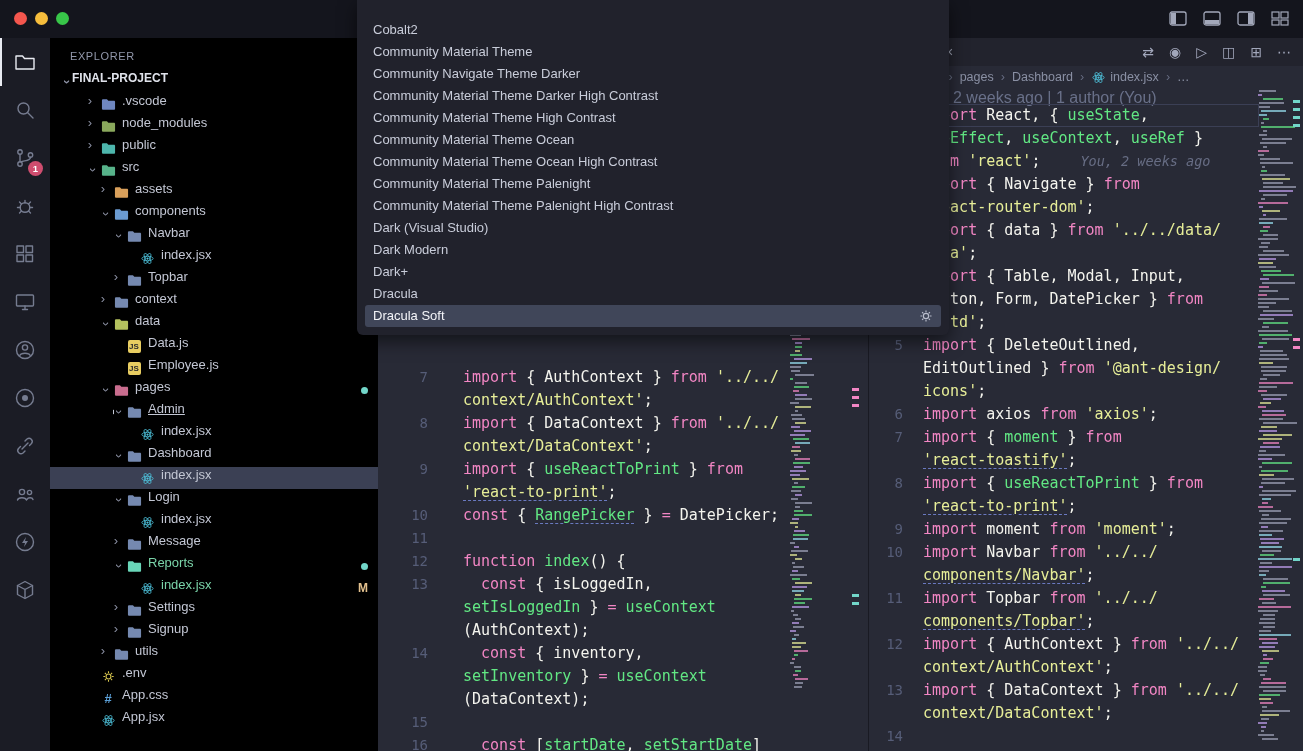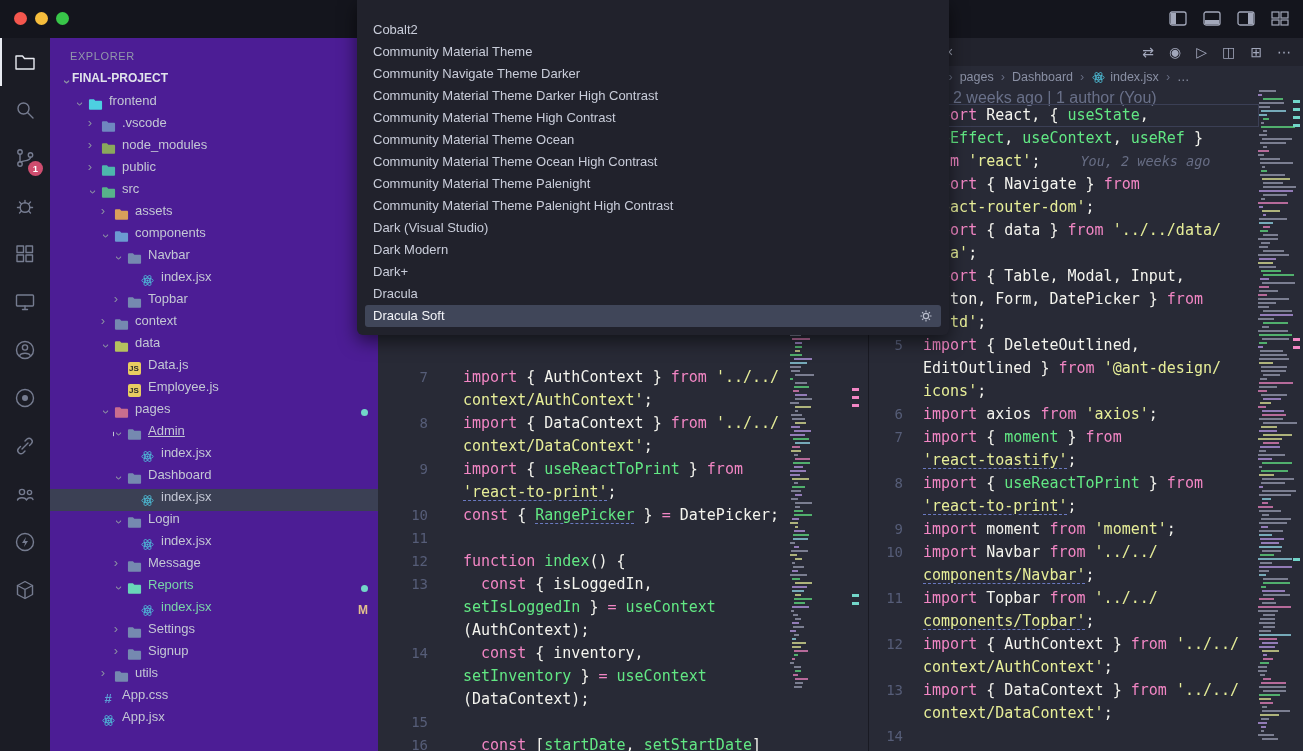--- a/index.html
+++ b/index.html
@@ -10,21 +10,21 @@
 .tl{position:absolute;top:12px;width:13px;height:13px;border-radius:50%}
 .tl.r{left:14px;background:#f4564e}.tl.y{left:35px;background:#f6bd3c}.tl.g{left:56px;background:#38c649}
 .tb-icons{position:absolute;right:14px;top:11px;display:flex;gap:16px;color:#a3a8ba}
 .tb-icons svg{display:block}
 
 .activitybar{position:absolute;left:0;top:38px;width:50px;bottom:0;background:#1b1c25;display:flex;flex-direction:column;align-items:center}
 .act-item{position:relative;width:50px;height:48px;display:flex;align-items:center;justify-content:center;color:#767c90;cursor:pointer}
 .act-item.active{color:#e9ebf2;box-shadow:inset 2px 0 0 #e9ebf2}
 .badge{position:absolute;right:7px;bottom:6px;min-width:15px;height:15px;border-radius:8px;background:#cf4d6f;color:#fff;font-size:9.5px;line-height:15px;text-align:center;padding:0 3px;font-weight:bold}
 
-.sidebar{position:absolute;left:50px;top:38px;width:328px;bottom:0;background:#4c1d95;overflow:hidden}
+.sidebar{position:absolute;left:50px;top:38px;width:328px;bottom:0;background:#000000;overflow:hidden}
 .sb-title{padding:12px 0 9px 20px;font-size:11px;letter-spacing:.6px;color:#9298ab}
 .trow{display:flex;height:22px;font-size:13px;color:#c3c7d4;cursor:pointer;white-space:nowrap}
 .trow.sel{background:#3b4054}
 .trow.root{font-weight:bold;font-size:12px;color:#e0e3eb}
 .chev{width:16px;text-align:center;color:#8b90a3;font-size:13px;display:inline-block;flex:0 0 16px}
 .chev.open{transform:rotate(90deg)}
 .ticon{width:20px;flex:0 0 20px;display:flex;justify-content:center;align-items:center;margin-right:4px}
 .tlabel{overflow:hidden;text-overflow:ellipsis}
 .tright{margin-left:auto;margin-right:10px;display:flex;align-items:center}
 .dot{width:7px;height:7px;border-radius:50%;background:#72d6c9}
@@ -192,29 +192,20 @@
       </div>
     </div>
 
   <div class="sidebar">
     <div class="sb-title">EXPLORER</div>
     <div id="tree">
         <div class="trow root" style="padding-left: 6px;">
           <span class="chev open">›</span>
           <span class="tlabel">FINAL-PROJECT</span>
         </div>
-        <div class="trow" style="padding-left: 19px;">
-          <span class="chev open">›</span>
-          <span class="ticon">
-            <svg width="15" height="13" viewBox="0 0 24 20">
-              <path d="M1.5 3.5C1.5 2.4 2.4 1.5 3.5 1.5h6l2.2 2.3h9c1.1 0 1.8.8 1.8 1.8v11c0 1.1-.8 1.9-1.8 1.9H3.5c-1.1 0-2-.9-2-2z" fill="#4dd0e1"></path>
-            </svg>
-          </span>
-          <span class="tlabel">frontend</span>
-        </div>
         <div class="trow" style="padding-left: 32px;">
           <span class="chev">›</span>
           <span class="ticon">
             <svg width="15" height="13" viewBox="0 0 24 20">
               <path d="M1.5 3.5C1.5 2.4 2.4 1.5 3.5 1.5h6l2.2 2.3h9c1.1 0 1.8.8 1.8 1.8v11c0 1.1-.8 1.9-1.8 1.9H3.5c-1.1 0-2-.9-2-2z" fill="#6f87c0"></path>
             </svg>
           </span>
           <span class="tlabel">.vscode</span>
         </div>
         <div class="trow" style="padding-left: 32px;">
@@ -464,20 +455,30 @@
           <span class="tlabel">Signup</span>
         </div>
         <div class="trow" style="padding-left: 45px;">
           <span class="chev">›</span>
           <span class="ticon">
             <svg width="15" height="13" viewBox="0 0 24 20">
               <path d="M1.5 3.5C1.5 2.4 2.4 1.5 3.5 1.5h6l2.2 2.3h9c1.1 0 1.8.8 1.8 1.8v11c0 1.1-.8 1.9-1.8 1.9H3.5c-1.1 0-2-.9-2-2z" fill="#7589b0"></path>
             </svg>
           </span>
           <span class="tlabel">utils</span>
+        </div>
+        <div class="trow" style="padding-left: 32px;">
+          <span class="chev"></span>
+          <span class="ticon">
+            <svg width="13" height="13" viewBox="0 0 24 24" stroke="#d8c64f" fill="none" stroke-width="2">
+              <circle cx="12" cy="12" r="4.5"></circle>
+              <path d="M12 2.5v3M12 18.5v3M2.5 12h3M18.5 12h3M5.3 5.3l2.1 2.1M16.6 16.6l2.1 2.1M18.7 5.3l-2.1 2.1M7.4 16.6l-2.1 2.1"></path>
+            </svg>
+          </span>
+          <span class="tlabel">.env</span>
         </div>
         <div class="trow" style="padding-left: 32px;">
           <span class="chev"></span>
           <span class="ticon">
             <span class="cssh">#</span>
           </span>
           <span class="tlabel">App.css</span>
         </div>
         <div class="trow" style="padding-left: 32px;">
           <span class="chev"></span>

